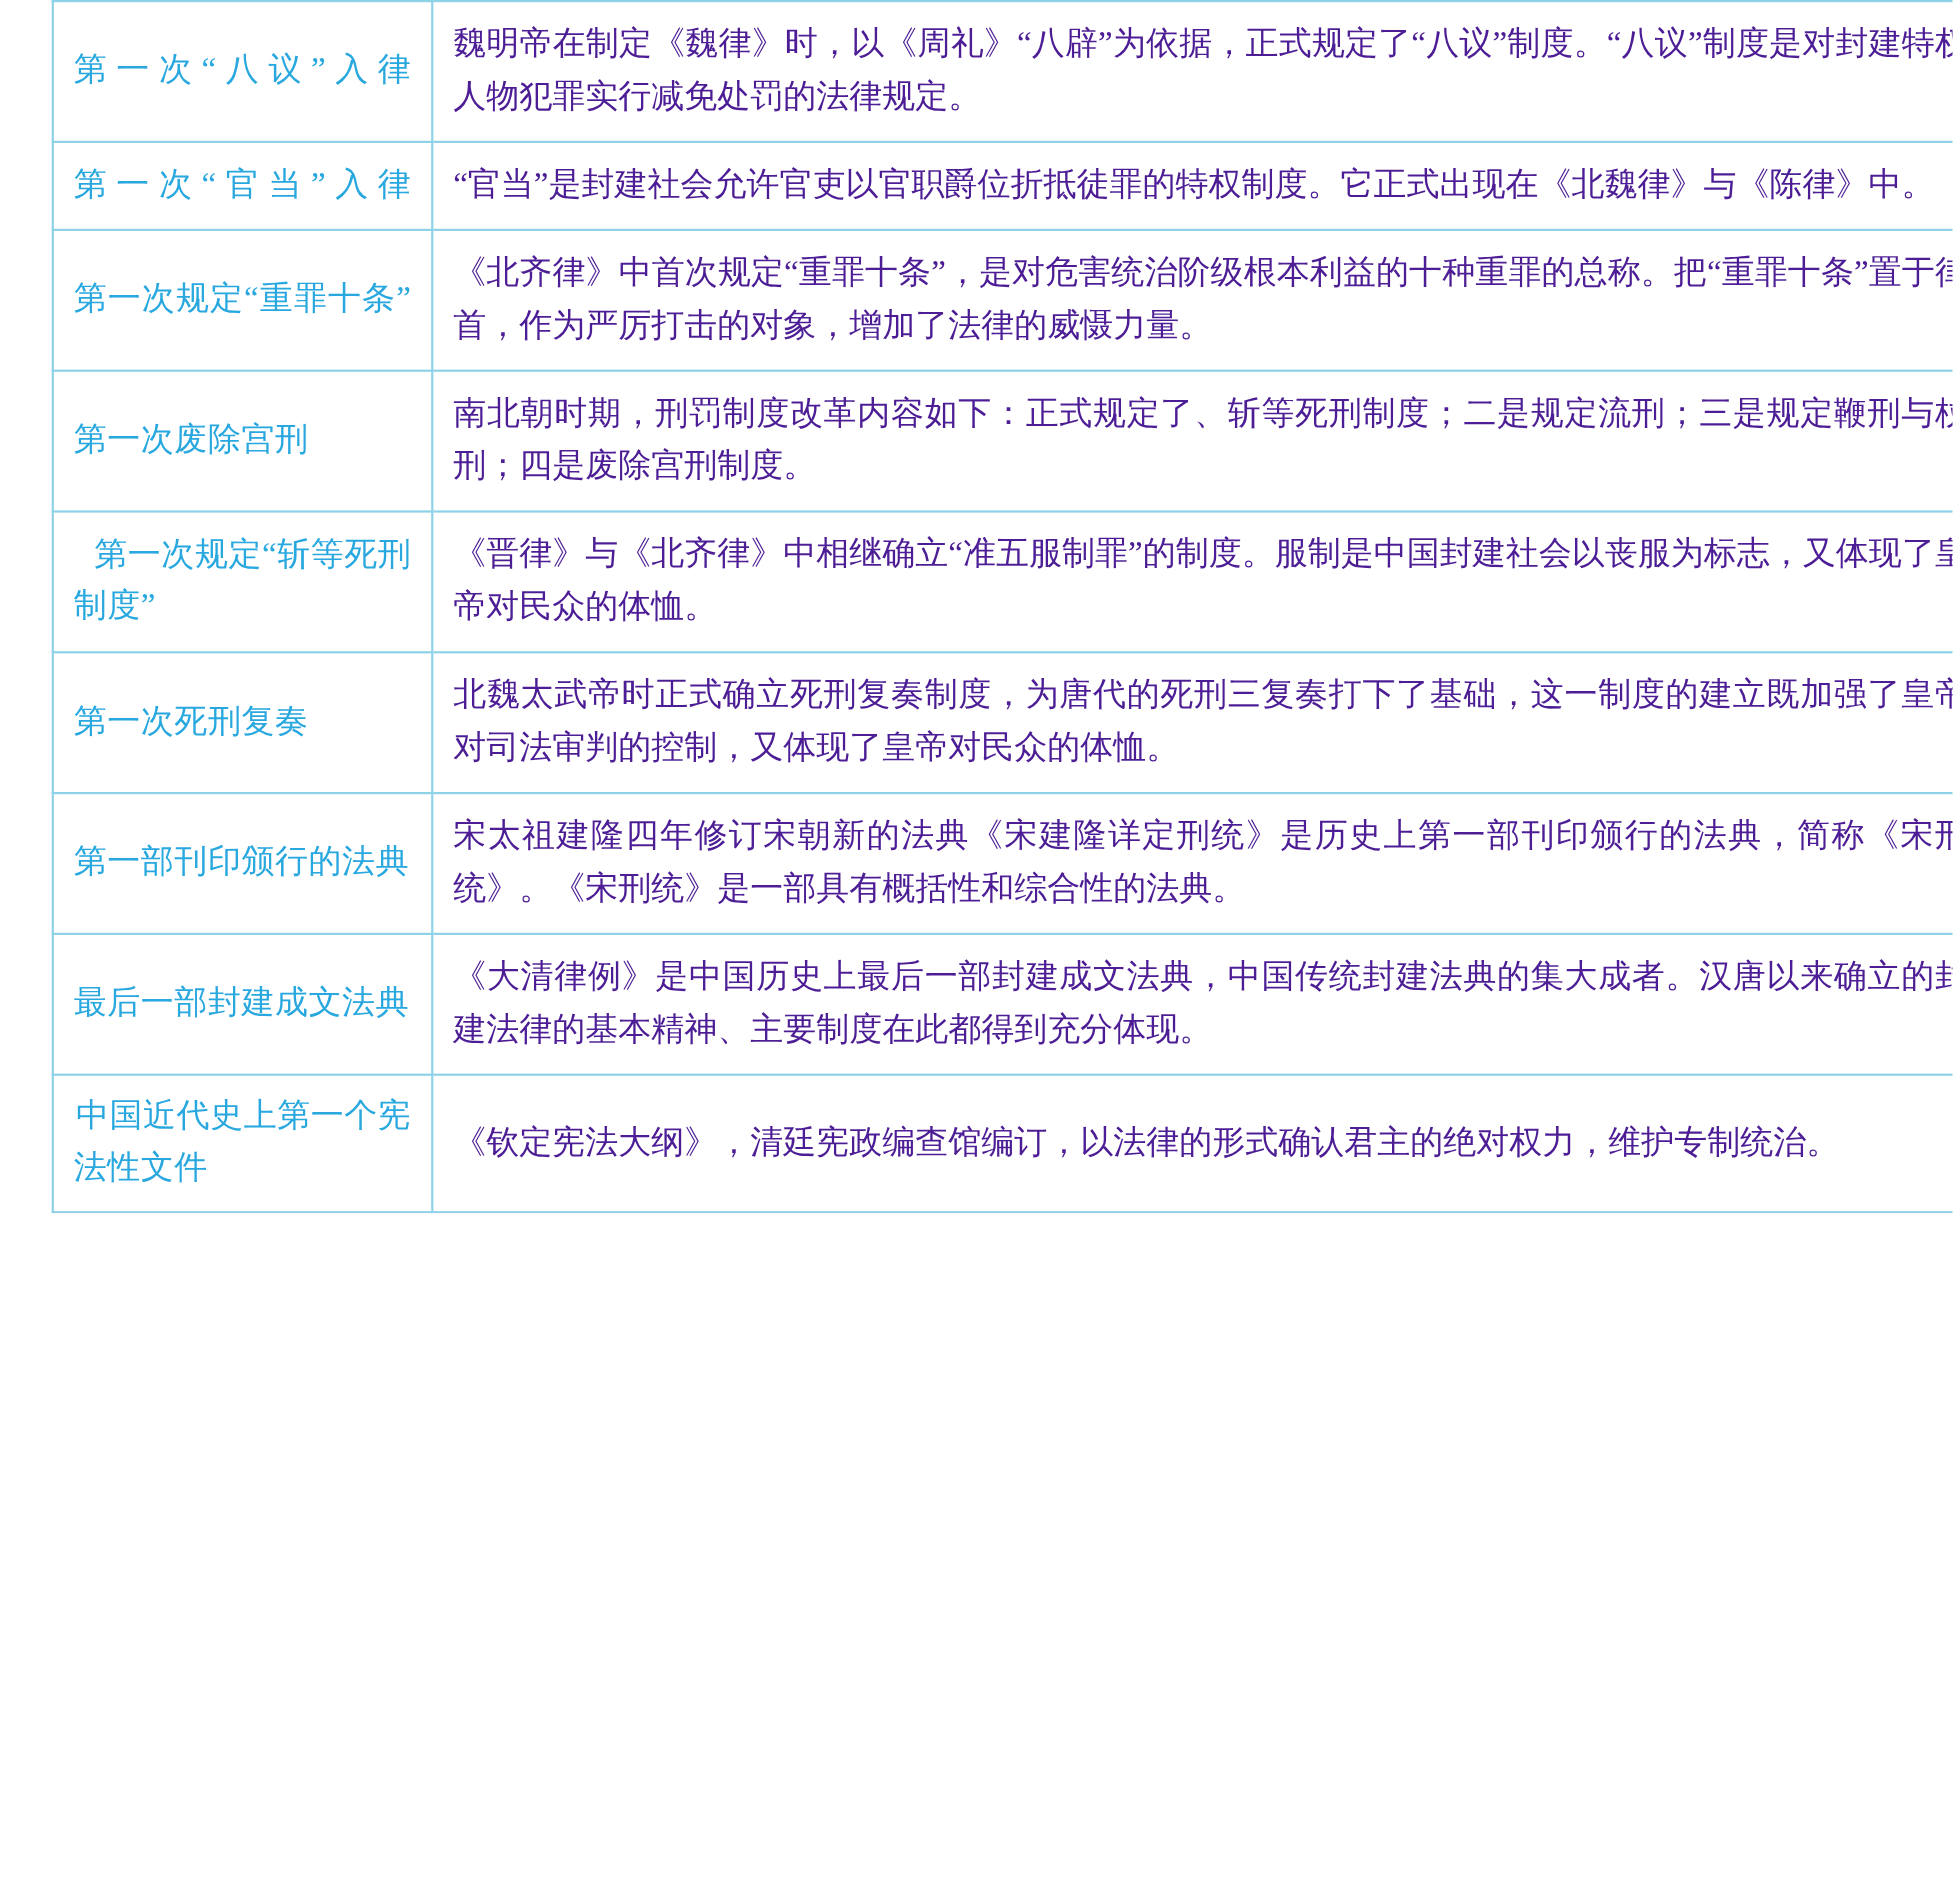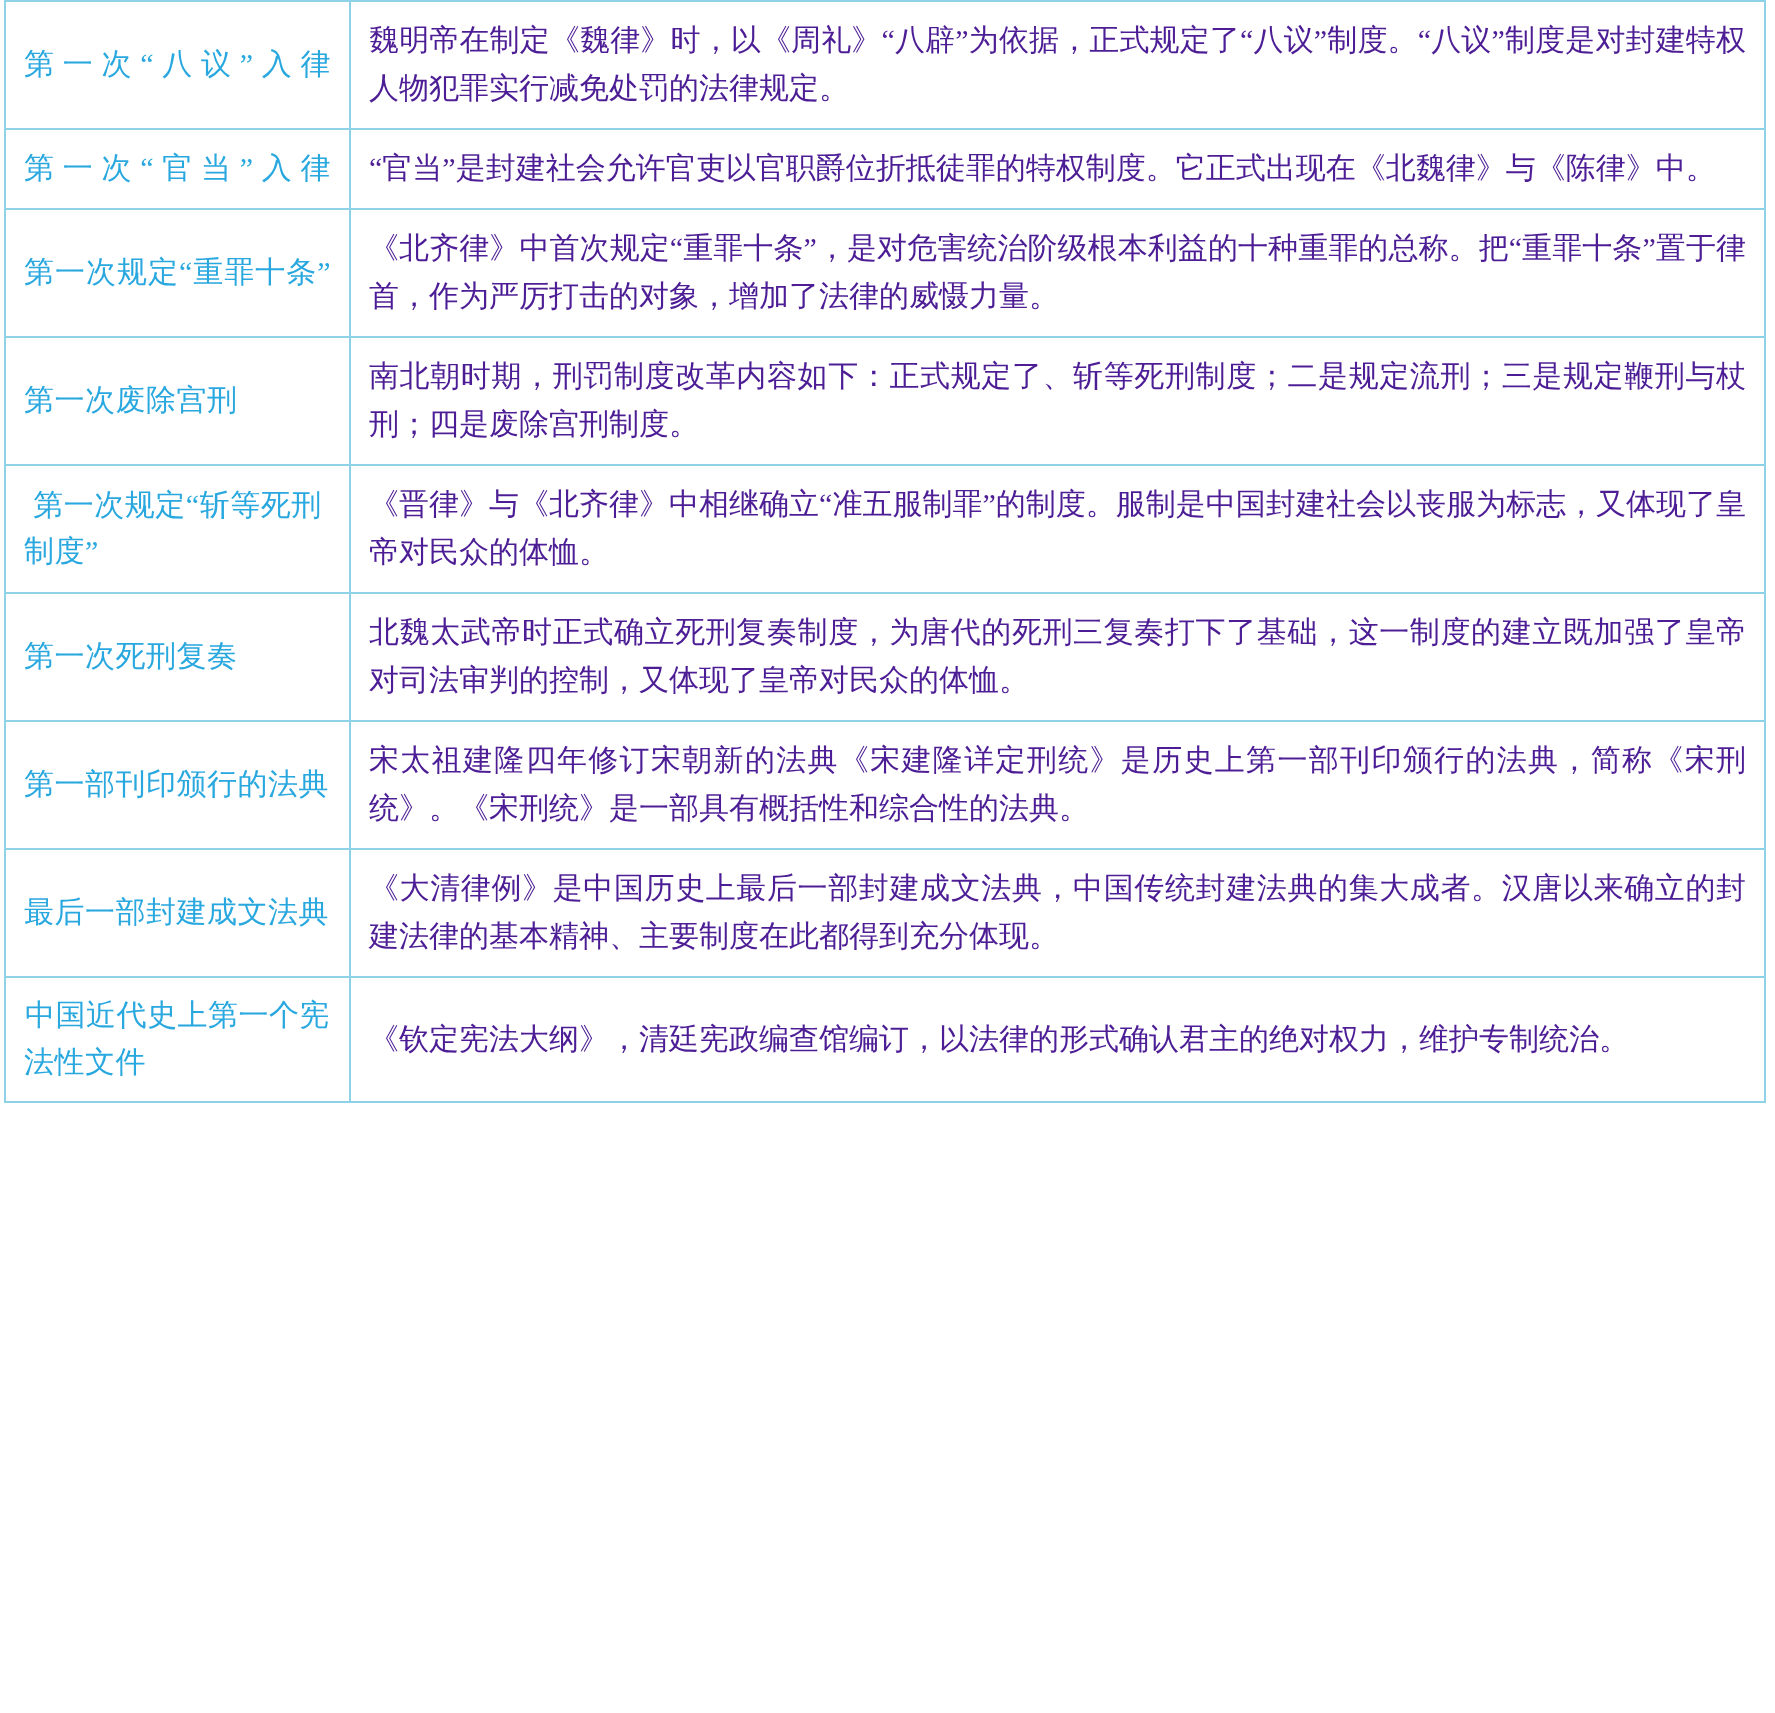--- a/index.html
+++ b/index.html
@@ -7,20 +7,21 @@
     padding: 0;
     background: #ffffff;
   }
   body {
     width: 1775px;
     font-family: "Liberation Serif", "DejaVu Serif", serif;
   }
   .table-wrap {
     padding: 0 0 0 0;
     box-sizing: border-box;
+    margin-left: 43px;
   }
   table.law-table {
     border-collapse: collapse;
     width: 1760px;
     margin-left: 4px;
     table-layout: fixed;
   }
   table.law-table col.col-term { width: 345px; }
   table.law-table col.col-desc { width: 1415px; }
 
@@ -34,21 +35,21 @@
     color: #29a8df;
     font-size: 30px;
     line-height: 1.55;
     letter-spacing: 0.5px;
     text-align: justify;
     text-align-last: justify;
     padding-left: 20px;
     padding-right: 22px;
   }
   td.term.nojustify {
-    text-align: center;
+    text-align: right;
     text-align-last: left;
     border-radius: 17px;
   }
   td.desc {
     color: #4c1d95;
     font-size: 30px;
     line-height: 1.6;
     text-align: justify;
     padding-left: 22px;
     padding-right: 20px;

